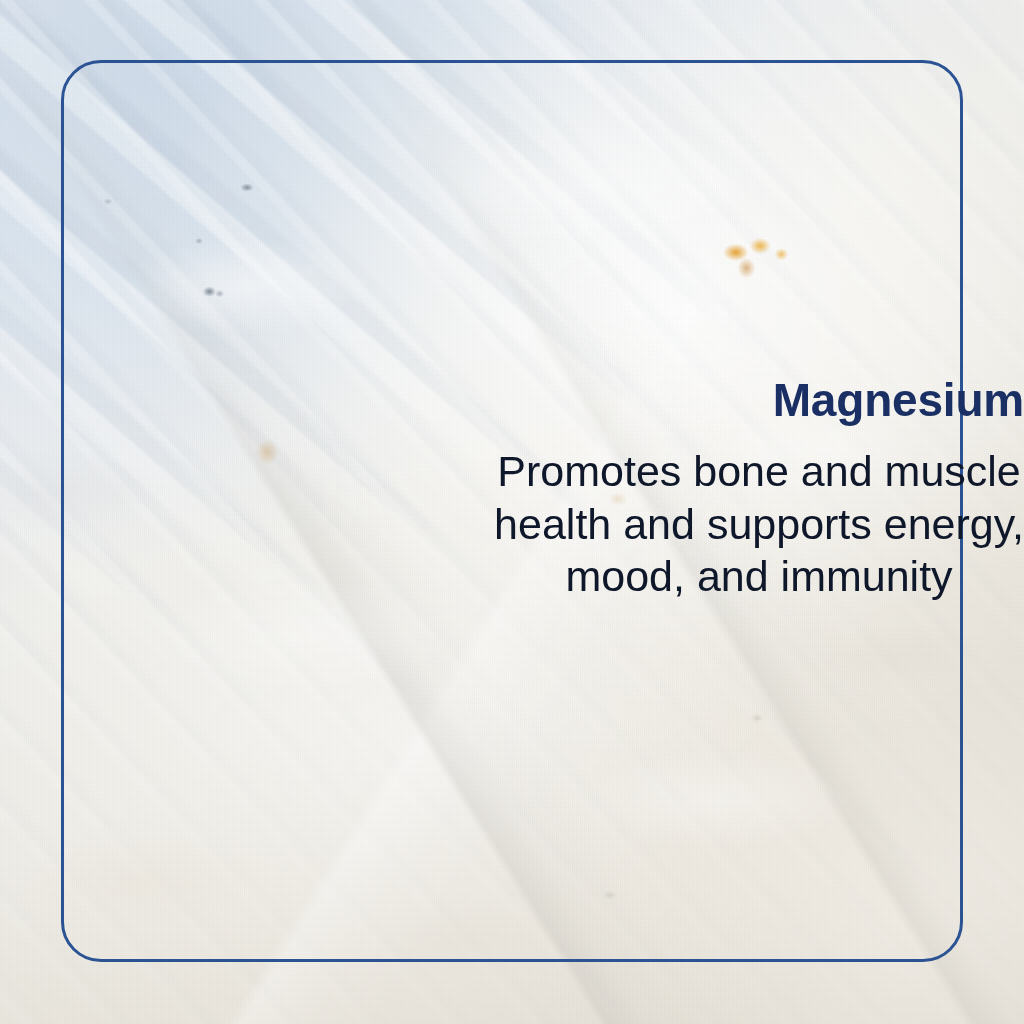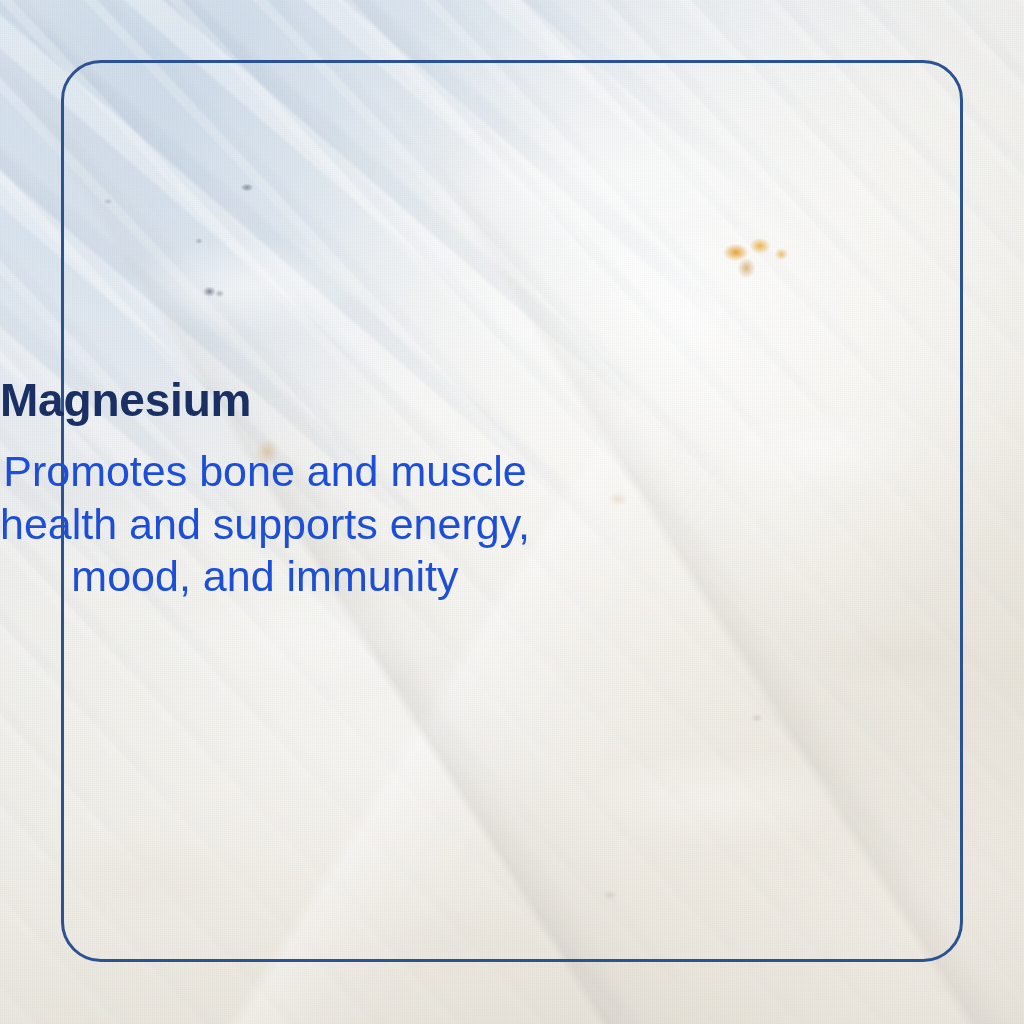--- a/index.html
+++ b/index.html
@@ -226,38 +226,38 @@
   }
 
   
   .content {
     position: absolute;
     left: 0;
     right: 0;
     top: 376px;
     display: flex;
     flex-direction: column;
-    align-items: flex-start;
+    align-items: flex-end;
     pointer-events: none;
   }
   .title {
     margin: 0;
     font-size: 46px;
     font-weight: 700;
     letter-spacing: -0.2px;
     color: #1a2f63;
     line-height: 1.05;
     text-align: center;
   }
   .subtitle {
     margin: 21px 0 0 0;
     font-size: 43px;
     font-weight: 400;
     line-height: 1.22;
-    color: #1d4ed8;
+    color: #0f172a;
     text-align: center;
     max-width: 640px;
     white-space: pre-line;
   }
 </style>
 </head>
 <body>
 
 <div class="canvas">
 

